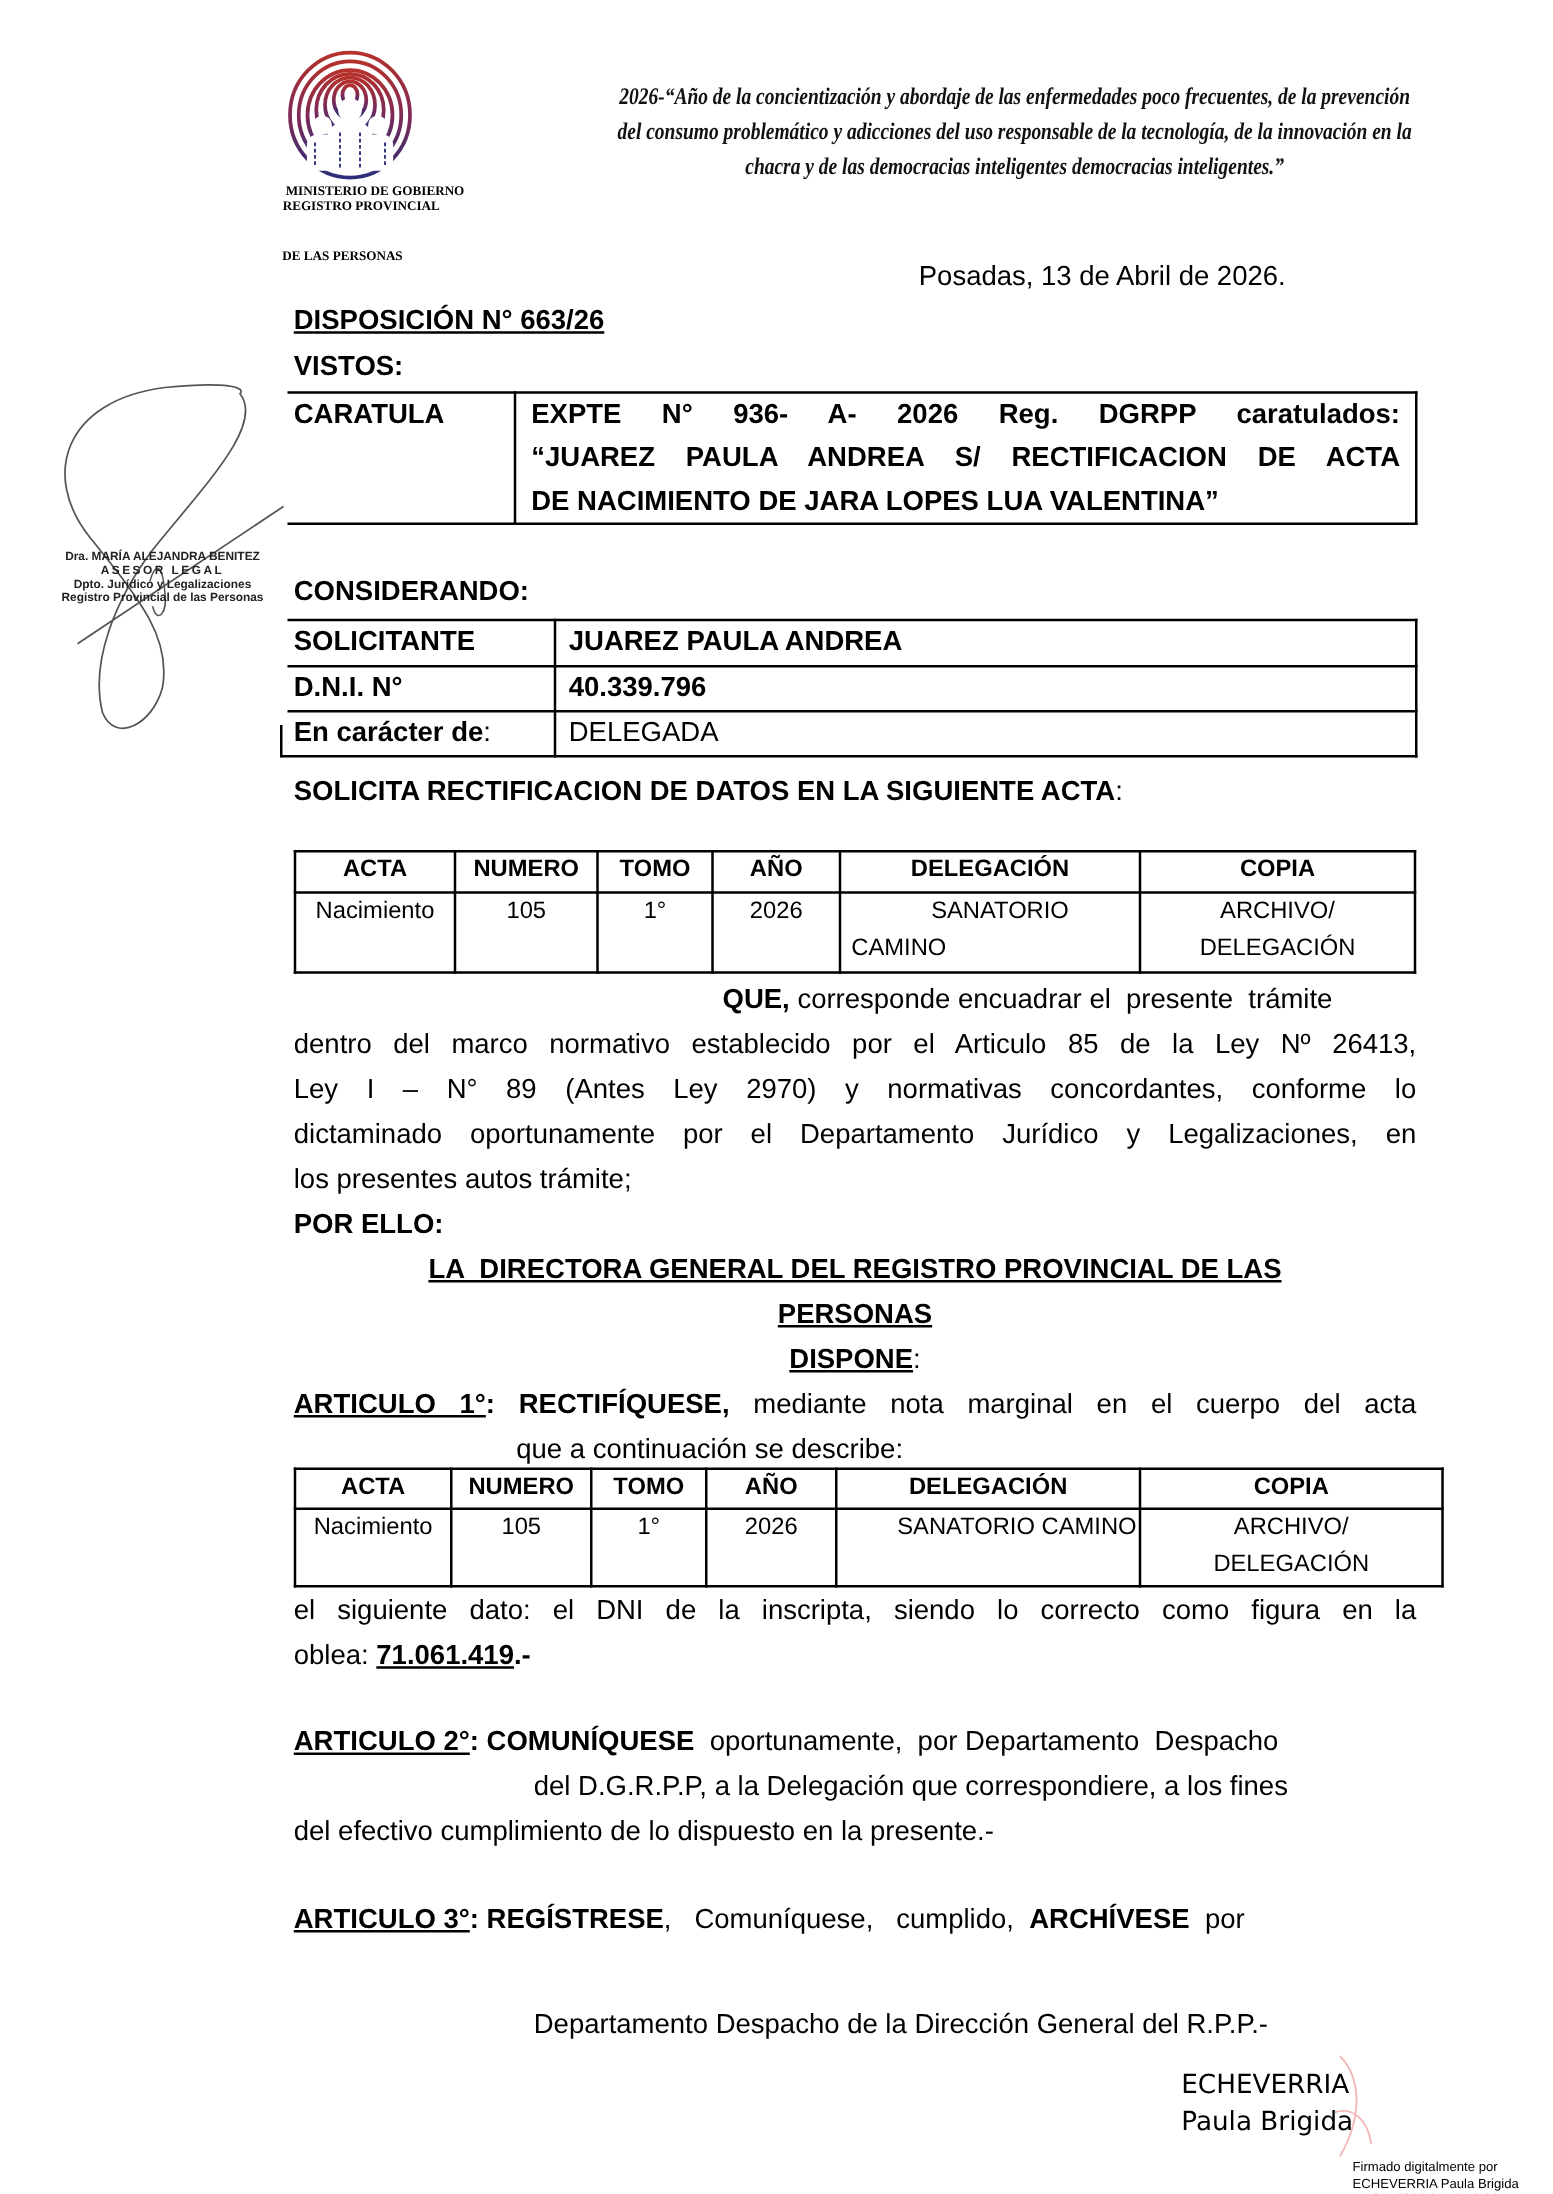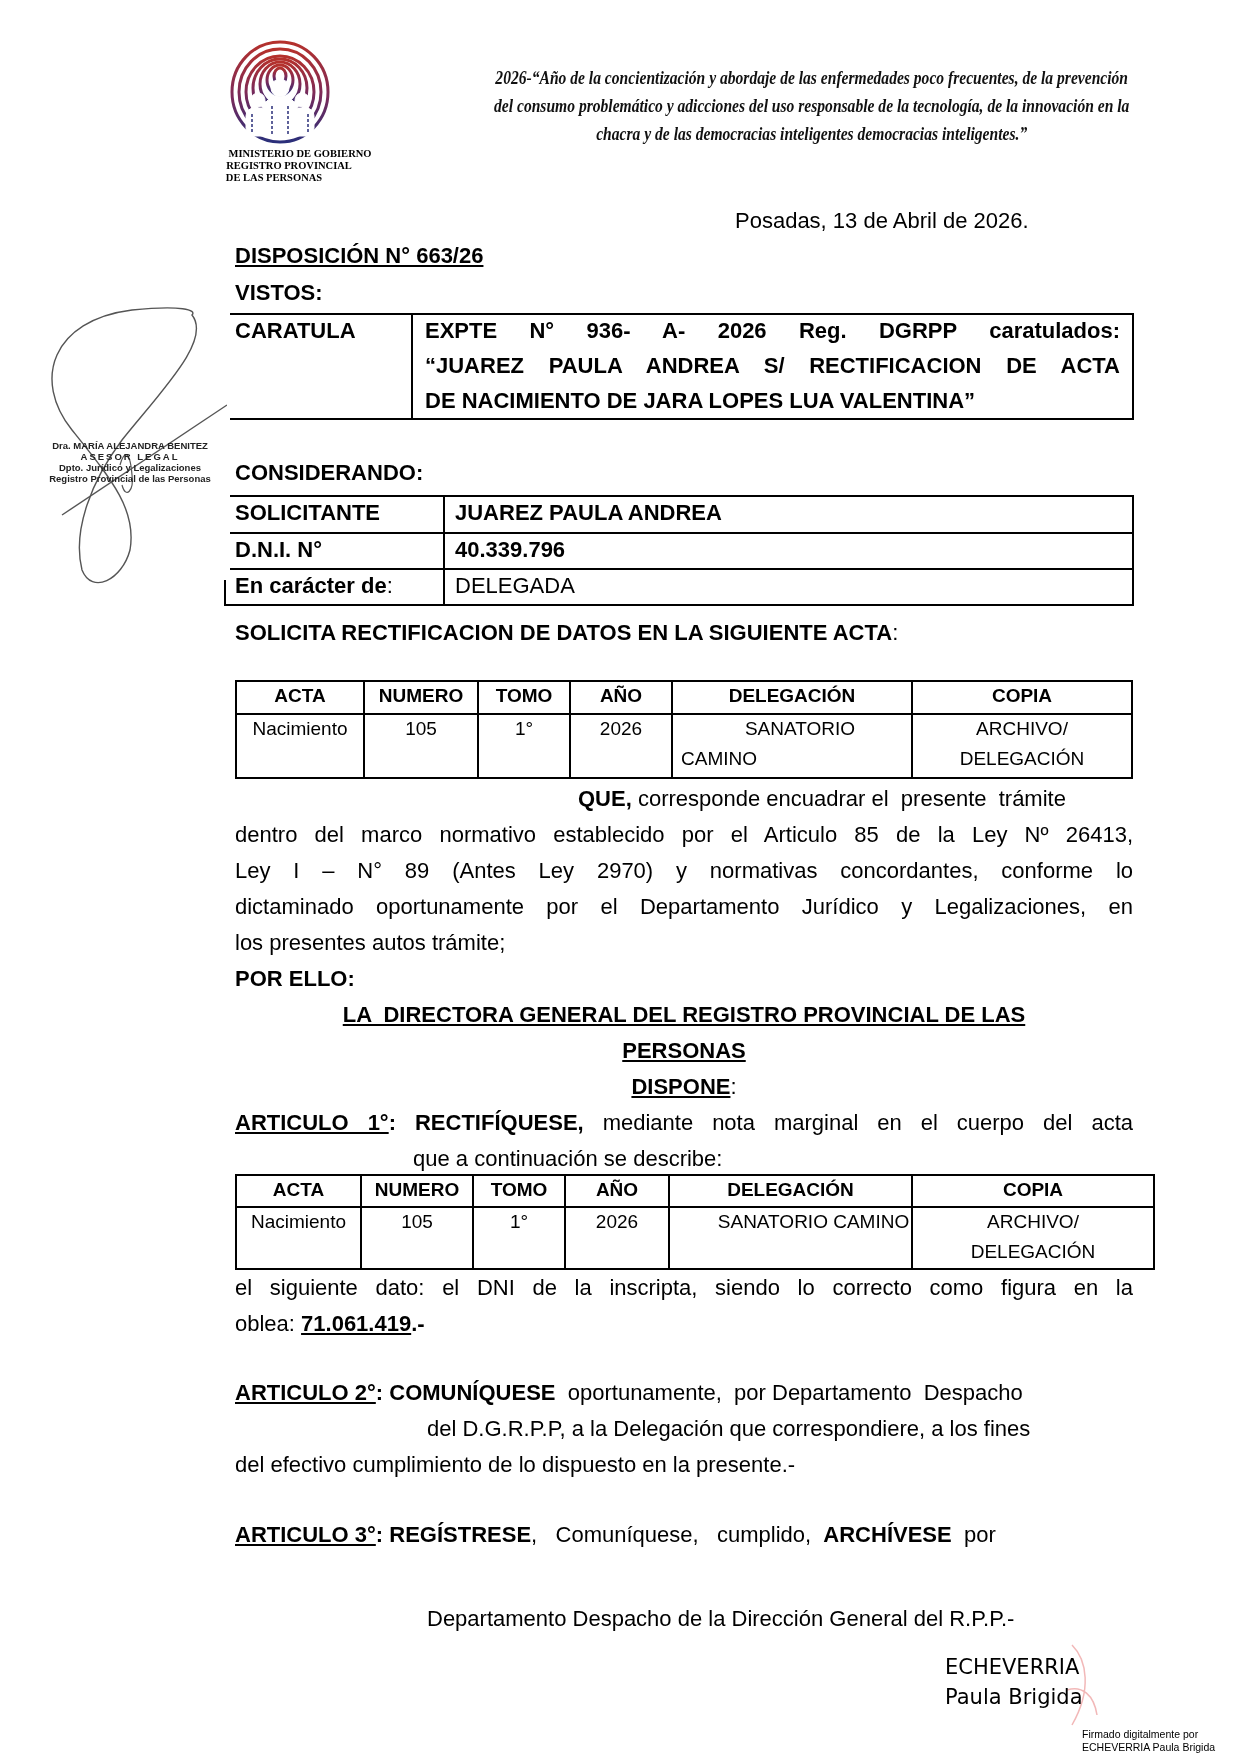--- a/index.html
+++ b/index.html
@@ -5,21 +5,21 @@
   html, body { margin: 0; padding: 0; background: #ffffff; }
   body { width: 1242px; height: 1755px; position: relative; overflow: hidden;
          font-family: "Liberation Sans", sans-serif; color: #000; }
   .abs { position: absolute; }
 
   
   .logo { left: 228px; top: 38px; width: 104px; height: 108px; }
   .org { left: 200px; top: 148px; width: 200px; font-family: "Liberation Serif", serif;
          font-weight: bold; font-size: 10.5px; line-height: 12px; text-align: center; }
   .org .l2 { margin-left: -22px; }
-  .org .l3 { margin-left: -52px; }
+  .org .l3 { margin-left: -52px; margin-top: 28px; }
   .motto { left: 455px; top: 64px; width: 720px; font-family: "Liberation Serif", serif;
            font-style: italic; font-weight: bold; font-size: 19px; line-height: 28px;
            text-align: center; transform: scaleX(0.82); transform-origin: left top; width: 870px; color:#111; }
 
   .date { left: 735px; top: 208px; font-size: 22px; }
 
   .h-bold { font-weight: bold; font-size: 22px; }
   .ul { text-decoration: underline; }
 
   

